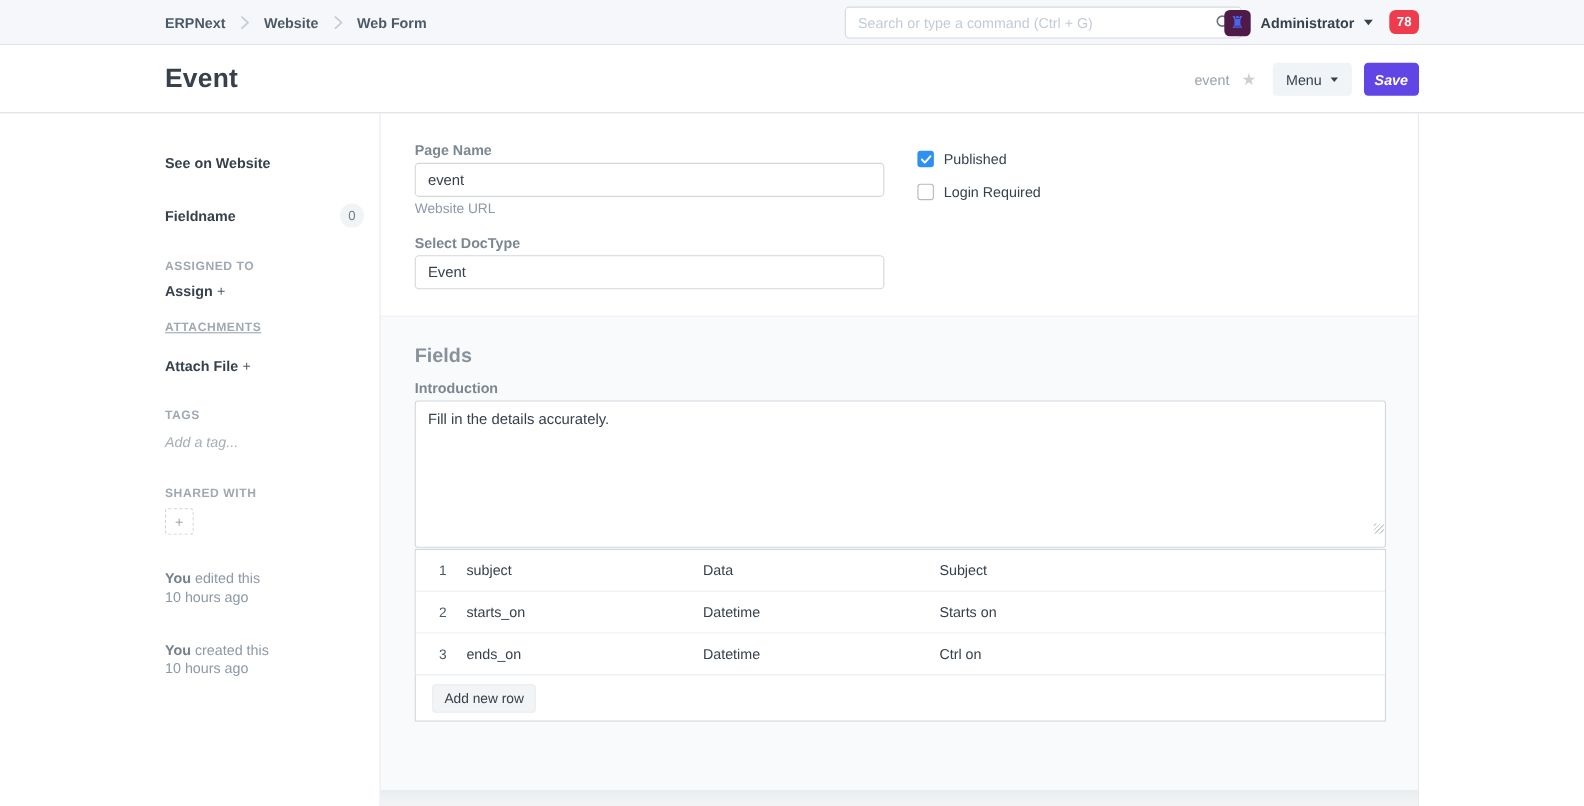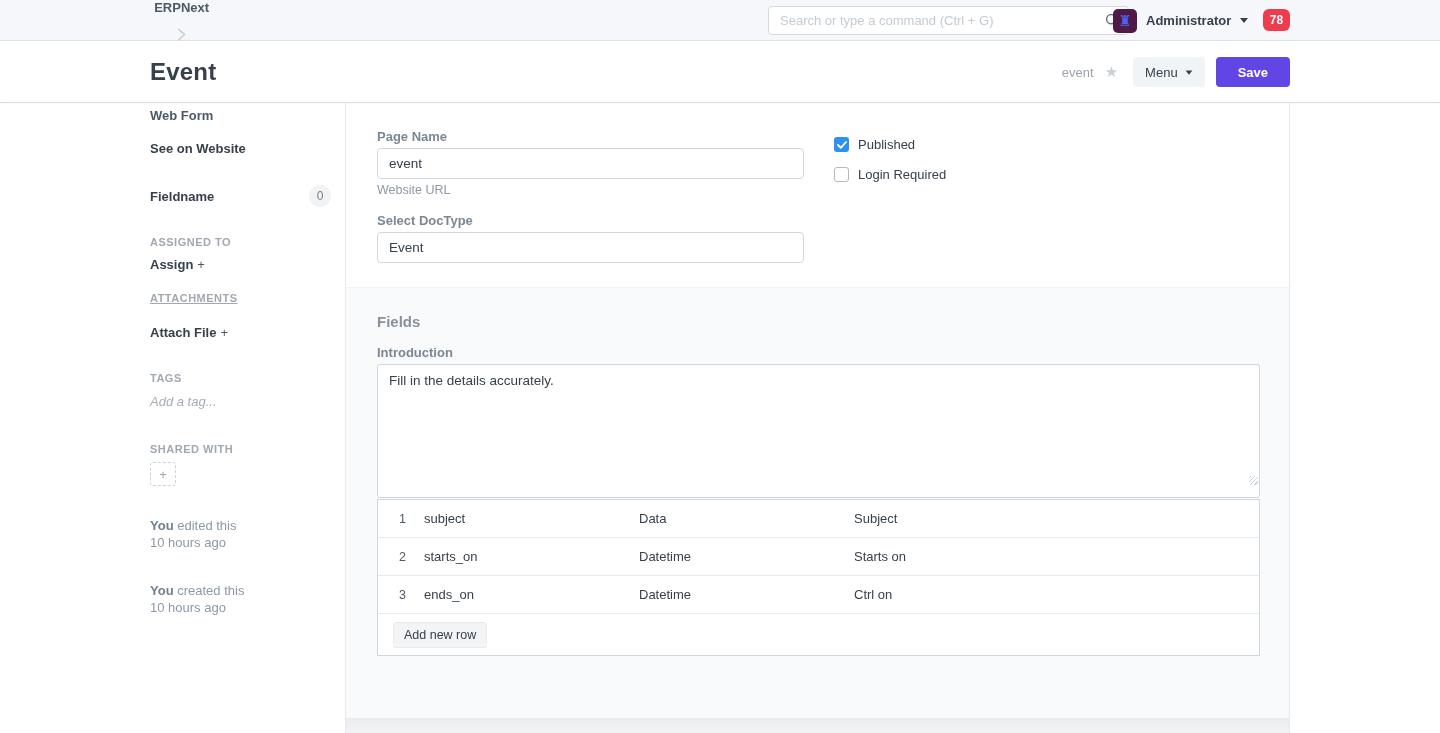--- a/index.html
+++ b/index.html
@@ -3,21 +3,21 @@
 <meta charset="utf-8">
 <style>
   * { margin:0; padding:0; box-sizing:border-box; }
   html,body { background:#fff; }
   body { font-family:"Liberation Sans","DejaVu Sans",sans-serif; }
   #app { position:relative; width:1440px; height:733px; background:#fff; overflow:hidden; }
 
   
   .navbar { position:absolute; left:0; top:0; width:1440px; height:41px;
             background:#f5f7fa; border-bottom:1px solid #dde3e8; }
-  .breadcrumb { position:absolute; left:150px; top:0; height:40px; display:flex; align-items:center; gap:13px;flex-direction:column; }
+  .breadcrumb { position:absolute; left:150px; top:0; height:40px; display:flex; align-items:center; gap:13px; }
   .crumb { font-size:13px; font-weight:700; color:#4c5a67; cursor:pointer; }
   .crumb-sep svg { display:block; }
   .nav-search { position:absolute; left:768px; top:6px; width:361px; height:29px; }
   .nav-search input { width:100%; height:100%; border:1px solid #d4dade; border-radius:4px;
                       background:#fff; padding:0 32px 0 11px; font-size:13px; color:#36414c;
                       font-family:inherit; outline:none; }
   .nav-search input::placeholder { color:#c3ccd4; }
   .search-icon { position:absolute; right:9px; top:7px; }
   .nav-user { position:absolute; left:1113px; top:0; height:41px; display:flex; align-items:center; gap:9px; cursor:pointer; }
   .avatar { width:24px; height:24px; border-radius:5px; background:#4f1a47; display:flex;
@@ -34,21 +34,21 @@
                border-bottom:1px solid #d9dfe4; box-shadow:0 1px 2px rgba(0,0,0,.03); }
   .page-title { position:absolute; left:150px; top:0; height:62px; display:flex; align-items:center;
                 font-size:24px; font-weight:700; color:#36414c; letter-spacing:.2px; }
   .head-actions { position:absolute; right:150px; top:0; height:62px; display:flex; align-items:center; gap:11px; }
   .doc-label { font-size:13px; color:#9aa3ab; }
   .star { font-size:15px; color:#c9d0d6; cursor:pointer; margin-right:4px; }
   .btn { height:30px; border:none; border-radius:4px; font-family:inherit; font-size:13px;
          display:inline-flex; align-items:center; cursor:pointer; }
   .btn-default { background:#f0f4f7; color:#36414c; padding:0 12px; gap:7px; }
   .btn-default .caret-down { border-top-color:#36414c; transform:scale(.85); }
-  .btn-primary { background:#6146e5; color:#fff; font-weight:700; padding:0 22px; }
+  .btn-primary { background:#6146e5; color:#fff; font-weight:700; padding:0 10px;font-style:italic; }
 
   
   .sidebar-divider { position:absolute; left:345px; top:103px; width:1px; height:630px; background:#e6eaee; }
   .main-right-divider { position:absolute; left:1289px; top:103px; width:1px; height:630px; background:#e6eaee; }
   .section-2-bg { position:absolute; left:346px; top:287px; width:943px; height:431px;
                   background:#f9fafc; border-top:1px solid #f0f2f5; }
   .bottom-band { position:absolute; left:346px; top:718px; width:943px; height:15px;
                  background:linear-gradient(to bottom,#e9ecef,#f3f4f6); }
 
   
@@ -71,21 +71,21 @@
   .ctrl-input { position:absolute; width:427px; height:31px; border:1px solid #d1d8dd; border-radius:4px;
                 background:#fff; padding:0 11px; font-size:13.5px; color:#36414c; font-family:inherit; outline:none; }
   .helper-link { position:absolute; font-size:12.5px; color:#8d99a6; cursor:pointer; }
   .check-row { position:absolute; display:flex; align-items:center; gap:9px; cursor:pointer; }
   .checkbox { width:15px; height:15px; border-radius:3px; flex:0 0 auto; display:flex;
               align-items:center; justify-content:center; }
   .checkbox.checked { background:#2e90f2; }
   .checkbox.unchecked { background:#fff; border:1px solid #b2bac1; }
   .check-label { font-size:13px; color:#36414c; }
 
-  .section-heading { position:absolute; font-size:15px; font-weight:700; color:#87929d; }
+  .section-heading { position:absolute; font-size:18px; font-weight:700; color:#87929d; }
 
   .intro-textarea { position:absolute; left:377px; top:364px; width:883px; height:134px;
                     border:1px solid #d1d8dd; border-radius:3px; background:#fff; resize:none;
                     padding:8px 11px; font-family:inherit; font-size:13.5px; color:#36414c; outline:none; }
   .resize-grip { position:absolute; left:1249px; top:476px; width:9px; height:9px;
                  background:repeating-linear-gradient(-45deg, transparent 0 2px, #c9d0d6 2px 3px); cursor:nwse-resize; }
 
   
   .grid-table { position:absolute; left:377px; top:499px; width:883px; border:1px solid #d1d8dd; background:#fff; }
   .grow { display:grid; grid-template-columns:34px 215px 215px 140px 1fr; align-items:center; }

